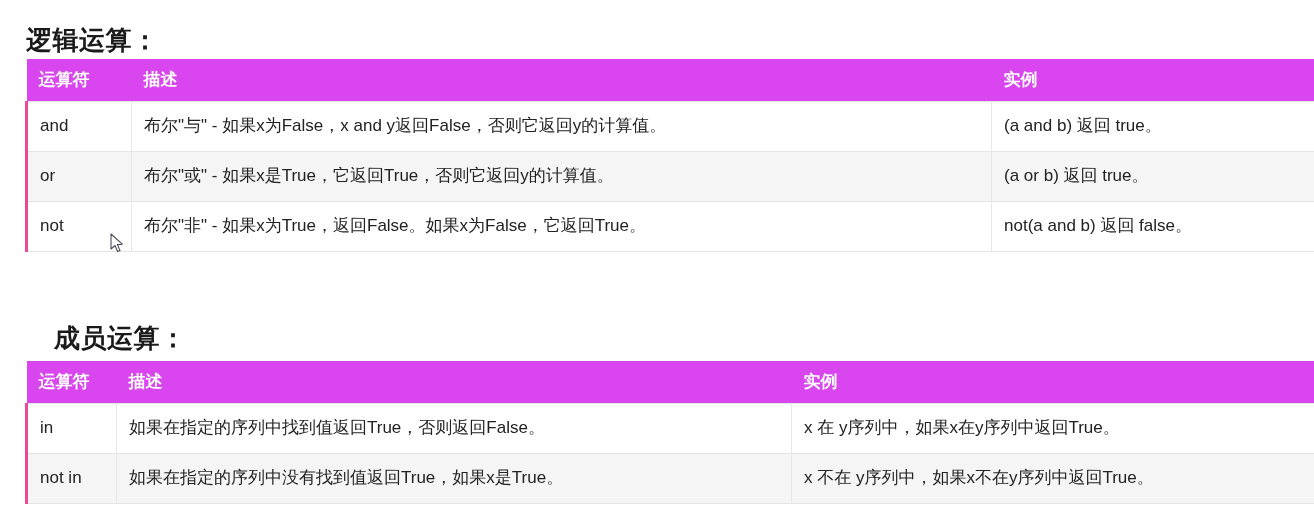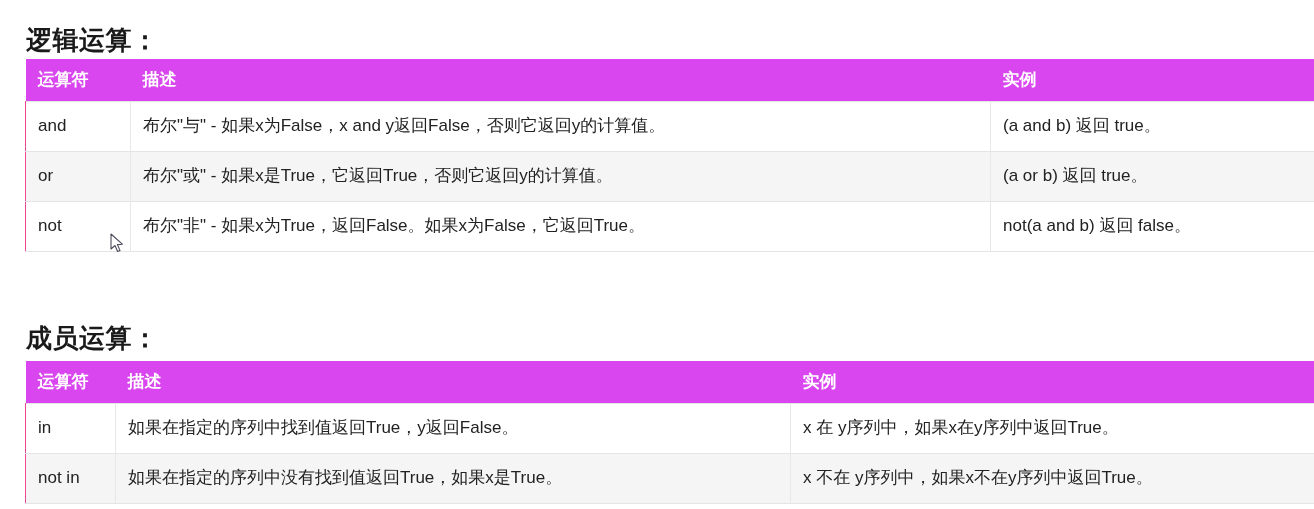--- a/index.html
+++ b/index.html
@@ -27,21 +27,21 @@
     font-family: "Liberation Serif", "DejaVu Serif", serif;
     font-size: 26px;
     line-height: 1;
     color: #1a1a1a;
     position: absolute;
     left: 26px;
     white-space: nowrap;
     letter-spacing: 0.5px;
   }
   #title-logic { top: 6px; }
-  #title-member { top: 304px; }
+  #title-member { top: 304px; margin-left: 28px; }
 
   .data-table {
     position: absolute;
     left: 25px;
     border-collapse: collapse;
     table-layout: fixed;
     background: #ffffff;
     font-size: 17px;
   }
 
@@ -72,21 +72,21 @@
     border-right: 1px solid #e8e8e8;
     padding: 13px 12px 14px 12px;
     vertical-align: middle;
     color: #222222;
     font-size: 17px;
     line-height: 1.3;
     white-space: nowrap;
     overflow: hidden;
   }
   .data-table tbody tr td:first-child {
-    border-left: 1px solid #ec4899;
+    border-left: 3px solid #ec4899;
   }
   .data-table tbody tr:nth-child(even) td {
     background: #f5f5f5;
   }
   .data-table tbody tr:nth-child(odd) td {
     background: #ffffff;
   }
 
   
   #table-logic col.c-op   { width: 105px; }
@@ -157,21 +157,21 @@
     <thead>
       <tr>
         <th>运算符</th>
         <th>描述</th>
         <th>实例</th>
       </tr>
     </thead>
     <tbody>
       <tr>
         <td>in</td>
-        <td>如果在指定的序列中找到值返回True，y返回False。</td>
+        <td>如果在指定的序列中找到值返回True，否则返回False。</td>
         <td>x 在 y序列中，如果x在y序列中返回True。</td>
       </tr>
       <tr>
         <td>not in</td>
         <td>如果在指定的序列中没有找到值返回True，如果x是True。</td>
         <td>x 不在 y序列中，如果x不在y序列中返回True。</td>
       </tr>
     </tbody>
   </table>
 

